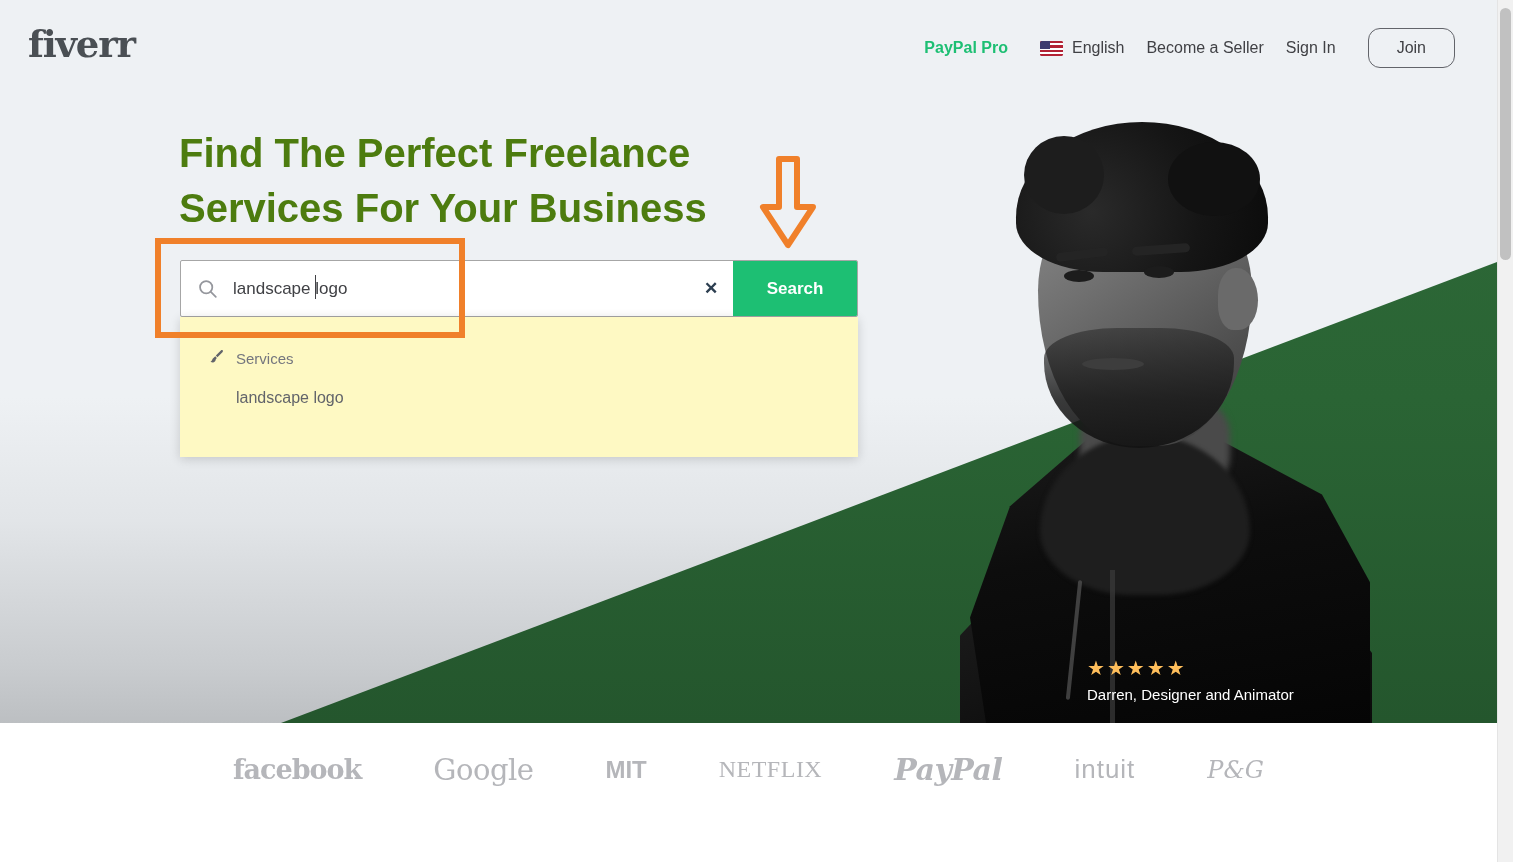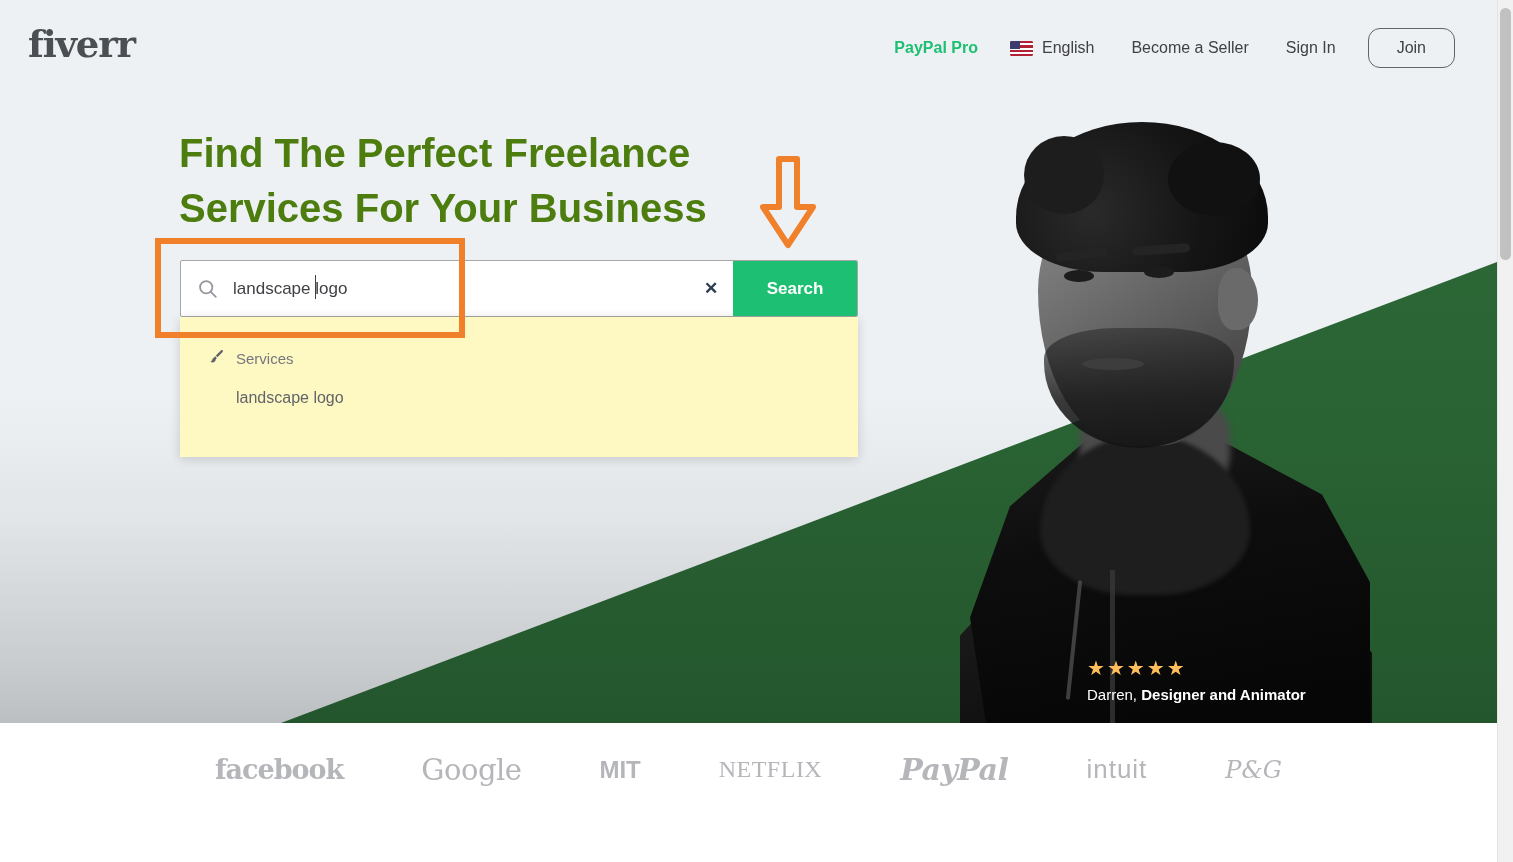--- a/index.html
+++ b/index.html
@@ -168,21 +168,21 @@
     top: 658px;
     z-index: 6;
   }
   .stars { font-size: 20px; letter-spacing: 2px; color: #ffbe5b; line-height: 1; }
   .caption-text {
     margin-top: 8px;
     font-size: 15px;
     color: #ffffff;
     white-space: nowrap;
   }
-  .caption-text b { font-weight: 700; text-align: right; }
+  .caption-text b { font-weight: 400; text-align: right; }
 
   
   .header {
     position: absolute;
     left: 0; top: 0;
     width: 1497px;
     height: 92px;
     display: flex;
     align-items: center;
     z-index: 20;
@@ -199,21 +199,21 @@
   .nav {
     position: absolute;
     right: 42px; top: 28px;
     display: flex;
     align-items: center;
     gap: 0;
   }
   .nav-item {
     font-size: 16px;
     color: #404145;
-    margin-left: 37px;
+    margin-left: 22px;
     white-space: nowrap;
     cursor: pointer;
   }
   .nav-pro { color: #1dbf73; font-weight: 700; margin-left: 0; }
   .lang {
     display: flex;
     align-items: center;
     gap: 9px;
     margin-left: 32px;
   }
@@ -371,21 +371,21 @@
   
   .brands {
     position: absolute;
     left: 0; top: 723px;
     width: 1497px;
     height: 94px;
     background: #ffffff;
     display: flex;
     align-items: center;
     justify-content: center;
-    gap: 10px;
+    gap: 4px;
     border-bottom: 1px solid #efeff0;
   }
   .brand {
     color: #b5b6ba;
     white-space: nowrap;
     margin: 0 34px;
     user-select: none;
   }
   .b-facebook { font-family: "DejaVu Serif", serif; font-size: 27px; font-weight: 700; letter-spacing: -1px; }
   .b-google { font-family: "DejaVu Serif", serif; font-size: 29px; font-weight: 400; letter-spacing: -0.5px; }

